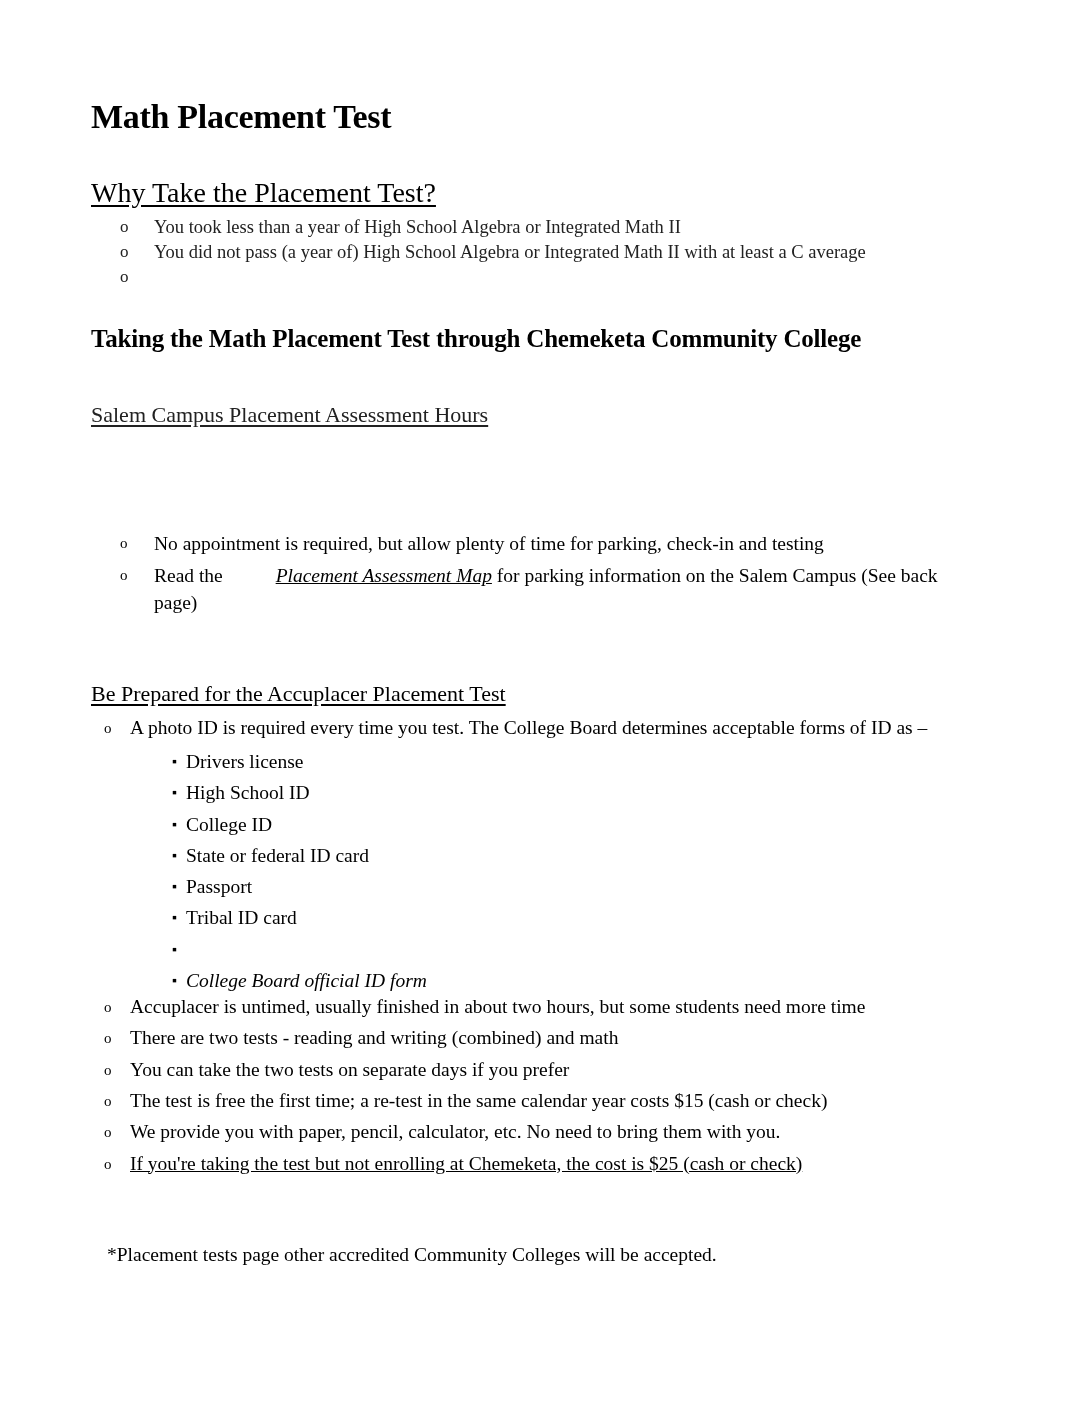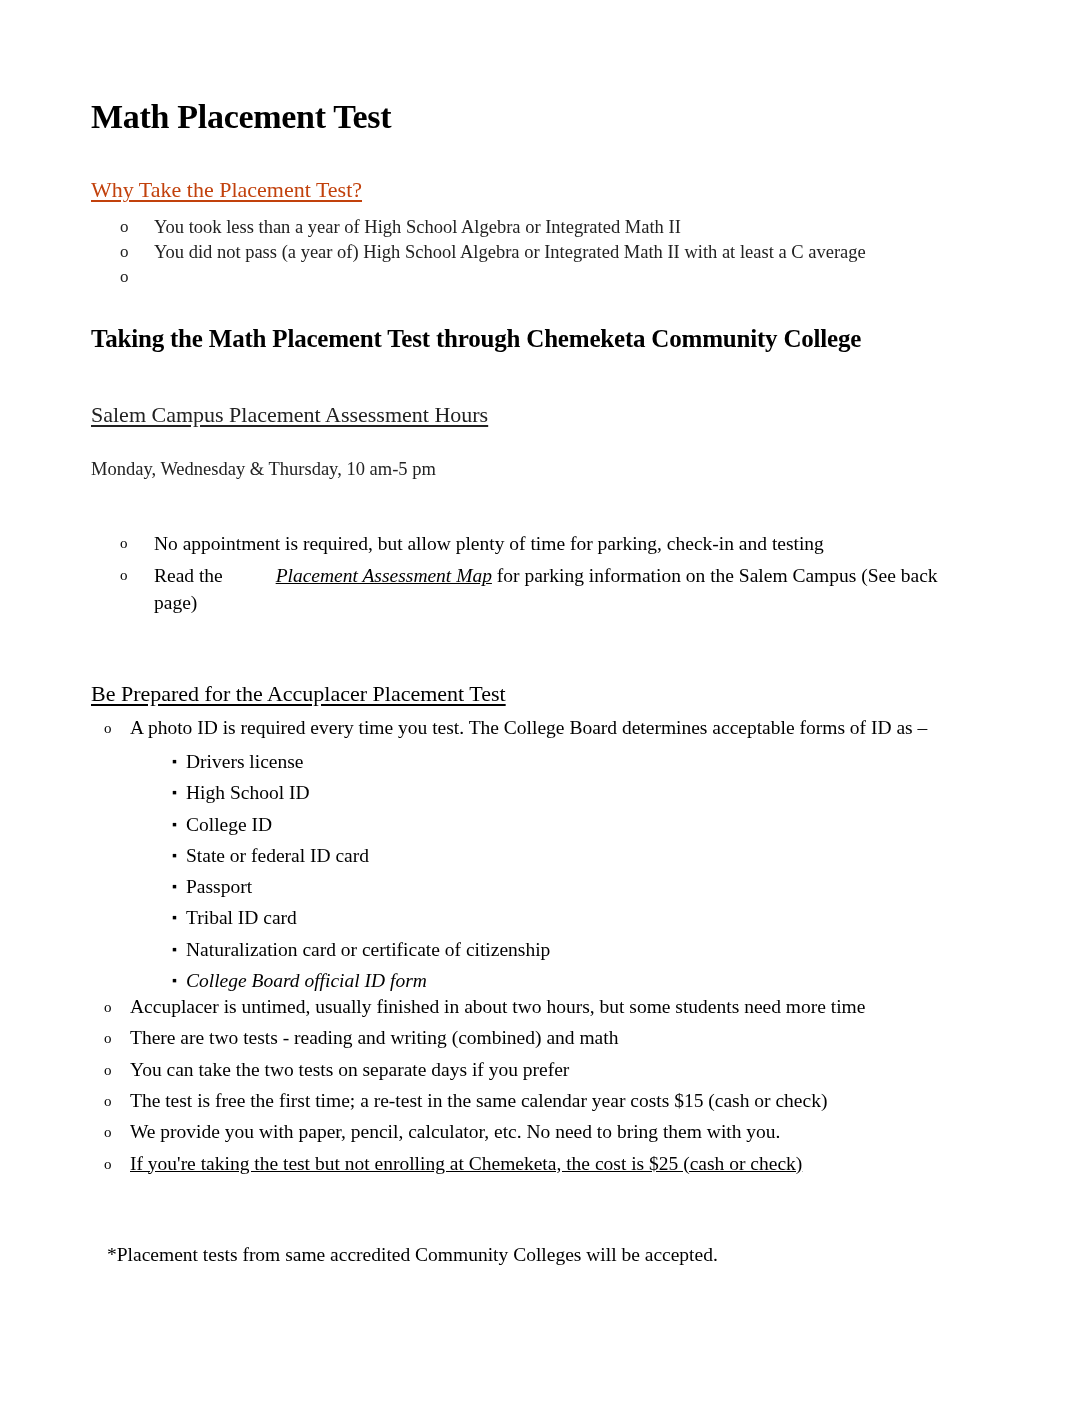--- a/index.html
+++ b/index.html
@@ -3,21 +3,21 @@
   <meta charset="utf-8">
   <style>
     html, body { margin: 0; padding: 0; background: #ffffff; }
     body {
       width: 1088px; height: 1408px; position: relative; overflow: hidden;
       font-family: "Liberation Serif", "DejaVu Serif", serif; color: #000;
     }
     .abs { position: absolute; }
     .title { left: 91px; top: 98px; font-size: 34px; font-weight: bold; letter-spacing: -0.3px; }
     .h-underline { text-decoration: underline; text-underline-offset: 3px; }
-    .sec1 { left: 91px; top: 177px; font-size: 22px; color: #c2410c; font-family: Liberation Serif, serif; }
+    .sec1 { left: 91px; top: 177px; font-size: 28px; color: #000000; font-family: Liberation Serif, serif; }
     .list1 { left: 120px; top: 217px; font-size: 18.5px; color: #222; }
     .list1 .li { height: 25px; display: flex; }
     .list1 .mk { width: 34px; font-size: 17px; }
     .h2 { left: 91px; top: 325px; font-size: 25px; font-weight: bold; letter-spacing: -0.2px; }
     .sec2 { left: 91px; top: 402px; font-size: 22px; color: #222; }
     .hours { left: 91px; top: 457px; font-size: 18.5px; color: #222; line-height: 25px; }
     .list2 { left: 120px; top: 530px; font-size: 19.5px; width: 860px; }
     .list2 .li { display: flex; margin-bottom: 5px; line-height: 27px; }
     .list2 .mk { width: 34px; flex: none; font-size: 15px; }
     .list2 .txt { flex: 1; }
@@ -54,21 +54,20 @@
   <div class="li">
       <span class="mk">o</span>
     </div>
 </div>
 
 <div class="abs h2">Taking the Math Placement Test through Chemeketa Community College</div>
 
 <div class="abs sec2 h-underline">Salem Campus Placement Assessment Hours</div>
 
 <div class="abs hours">
-  <div>Monday, Wednesday &amp; Thursday, 10 am-5 pm</div>
 </div>
 
 <div class="abs list2">
   <div class="li">
     <span class="mk">o</span>
     <span class="txt">No appointment is required, but allow plenty of time for parking, check-in and testing</span>
   </div>
   <div class="li">
     <span class="mk">o</span>
     <span class="txt"><span>Read the </span><a class="emph" style="color:#000;">Placement Assessment Map</a><span> for parking information on the Salem Campus (See back page)</span></span>
@@ -102,21 +101,20 @@
     <div class="sli">
         <span class="smk">▪</span>
         <span>Passport</span>
       </div>
     <div class="sli">
         <span class="smk">▪</span>
         <span>Tribal ID card</span>
       </div>
     <div class="sli">
         <span class="smk">▪</span>
-        <span>Naturalization card or certificate of citizenship</span>
       </div>
     <div class="sli" style="height:24px;">
         <span class="smk">▪</span>
         <span class="ital">College Board official ID form</span>
       </div>
   </div>
   <div class="after">
     <div class="li">
         <span class="mk">o</span>
         <span class="txt">Accuplacer is untimed, usually finished in about two hours, but some students need more time</span>
@@ -137,13 +135,13 @@
         <span class="mk">o</span>
         <span class="txt">We provide you with paper, pencil, calculator, etc.  No need to bring them with you.</span>
       </div>
     <div class="li">
         <span class="mk">o</span>
         <span class="txt ul">If you're taking the test but not enrolling at Chemeketa, the cost is $25 (cash or check)</span>
       </div>
   </div>
 </div>
 
-<div class="abs note">*Placement tests from same accredited Community Colleges will be accepted.</div>
+<div class="abs note">*Placement tests page other accredited Community Colleges will be accepted.</div>
 
 </body></html>

